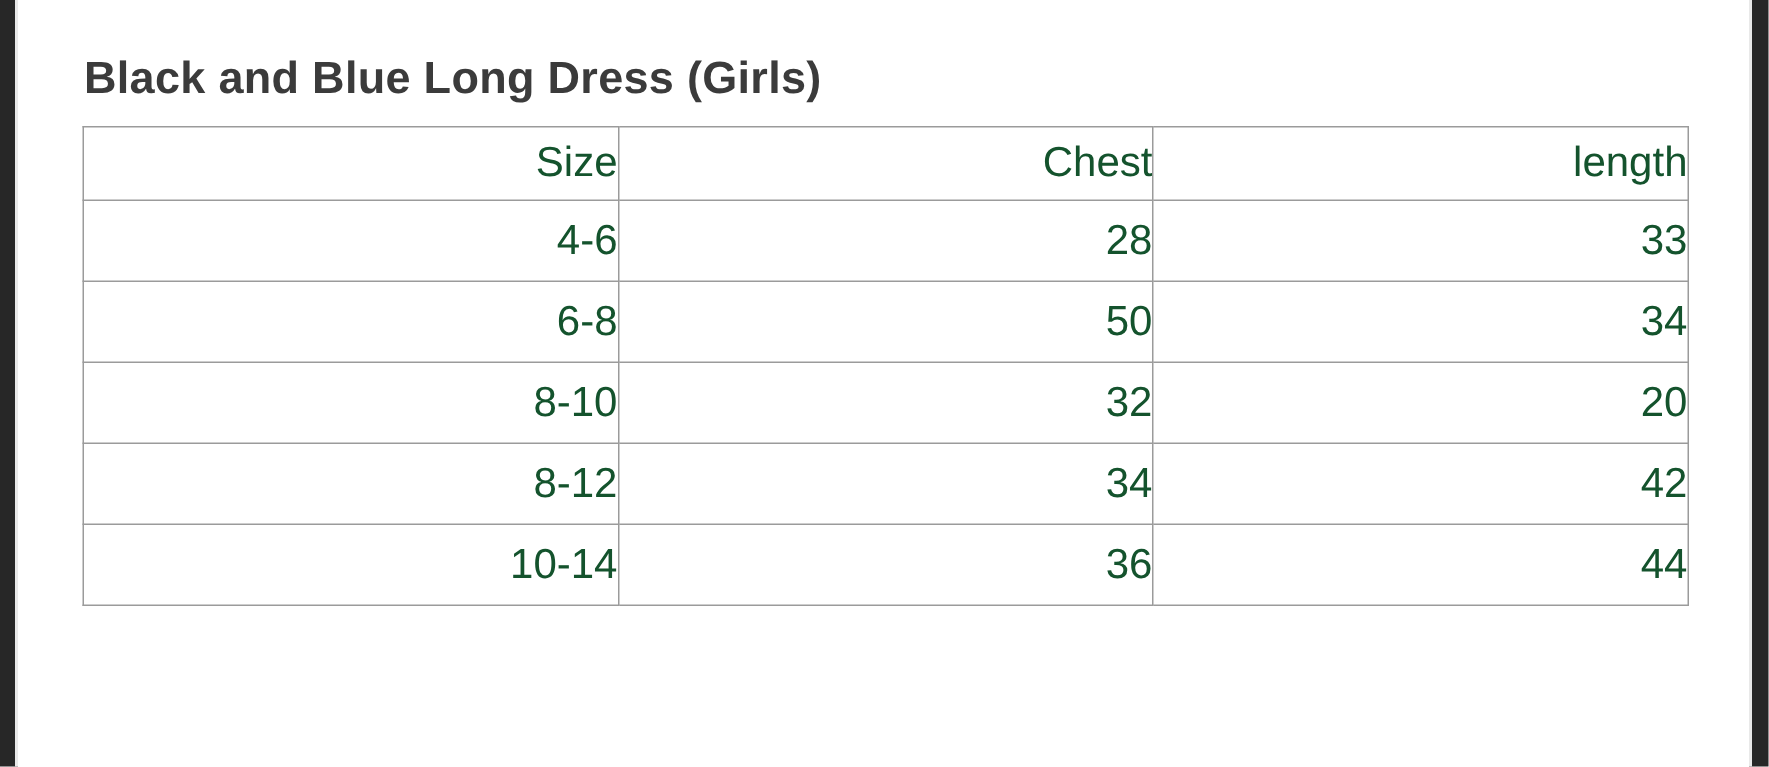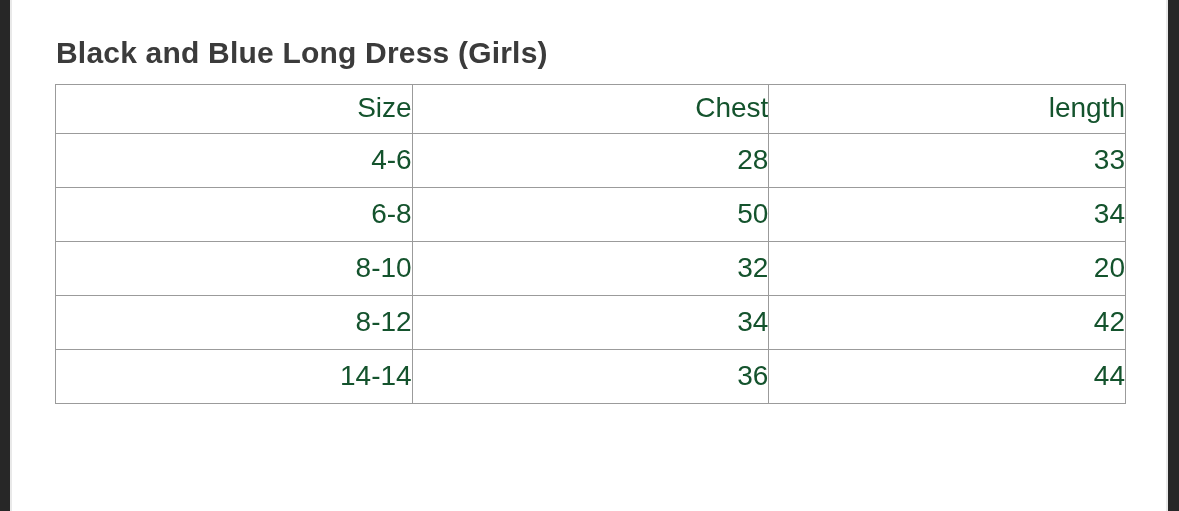--- a/index.html
+++ b/index.html
@@ -92,19 +92,19 @@
         <td>8-10</td>
         <td>32</td>
         <td>20</td>
       </tr>
       <tr>
         <td>8-12</td>
         <td>34</td>
         <td>42</td>
       </tr>
       <tr>
-        <td>14-14</td>
+        <td>10-14</td>
         <td>36</td>
         <td>44</td>
       </tr>
     </tbody>
   </table>
 </div>
 
 </body></html>

